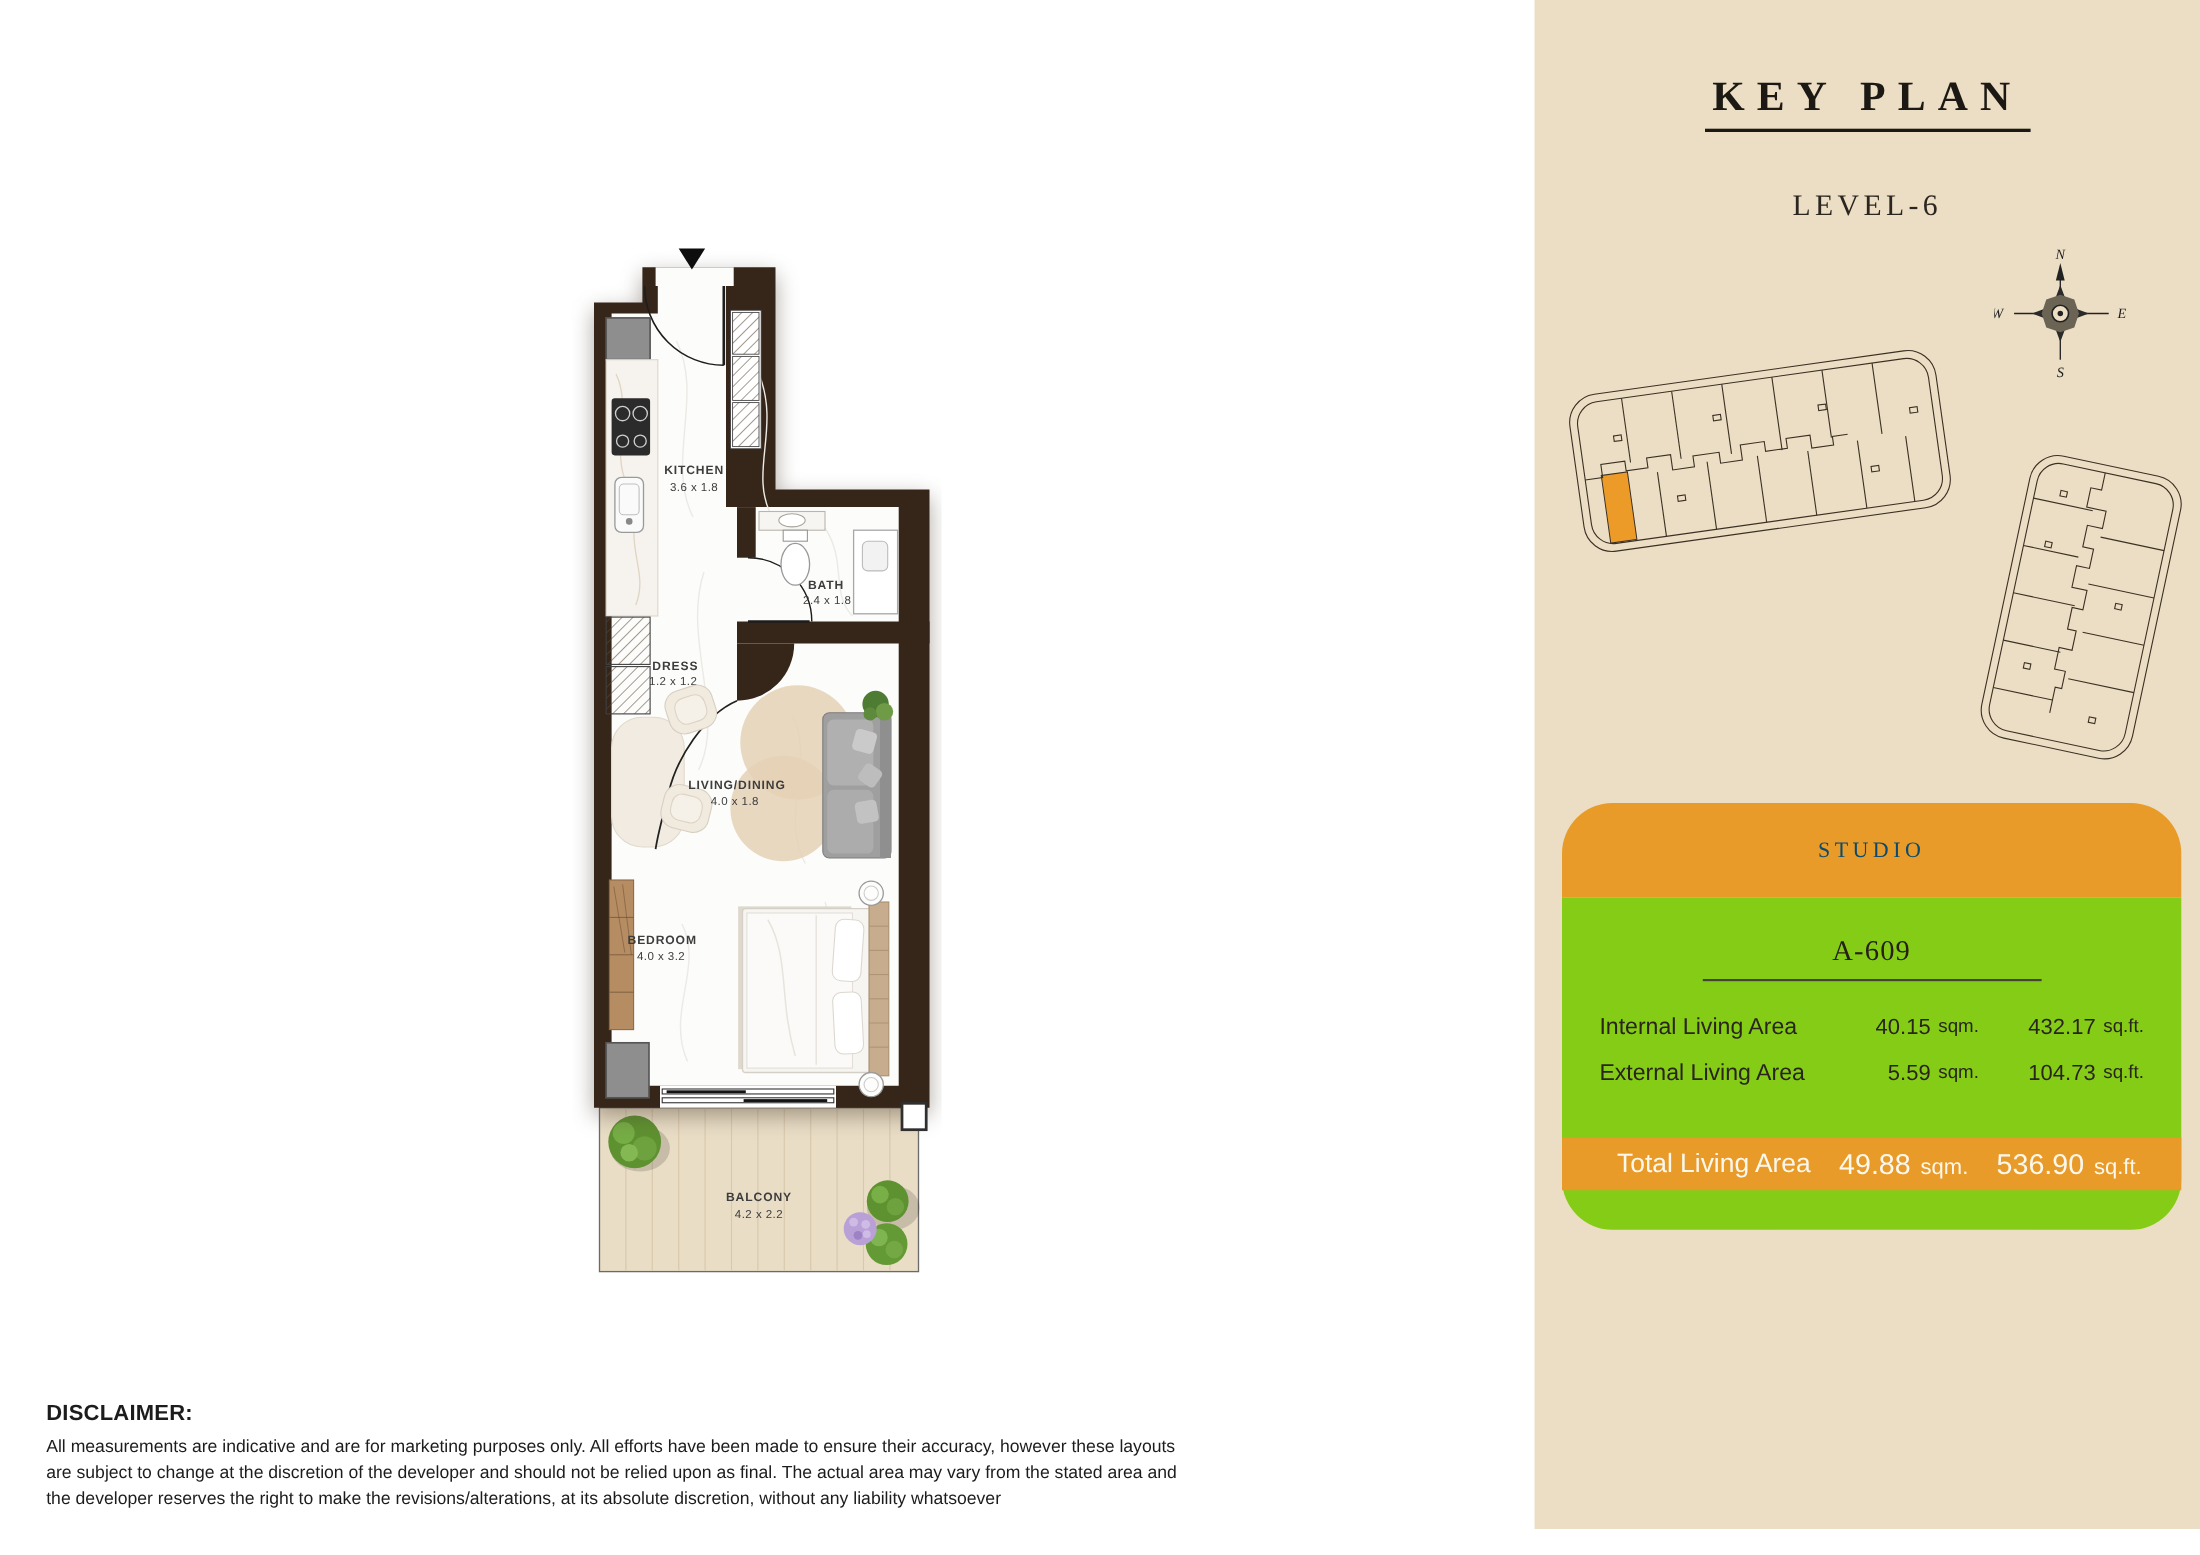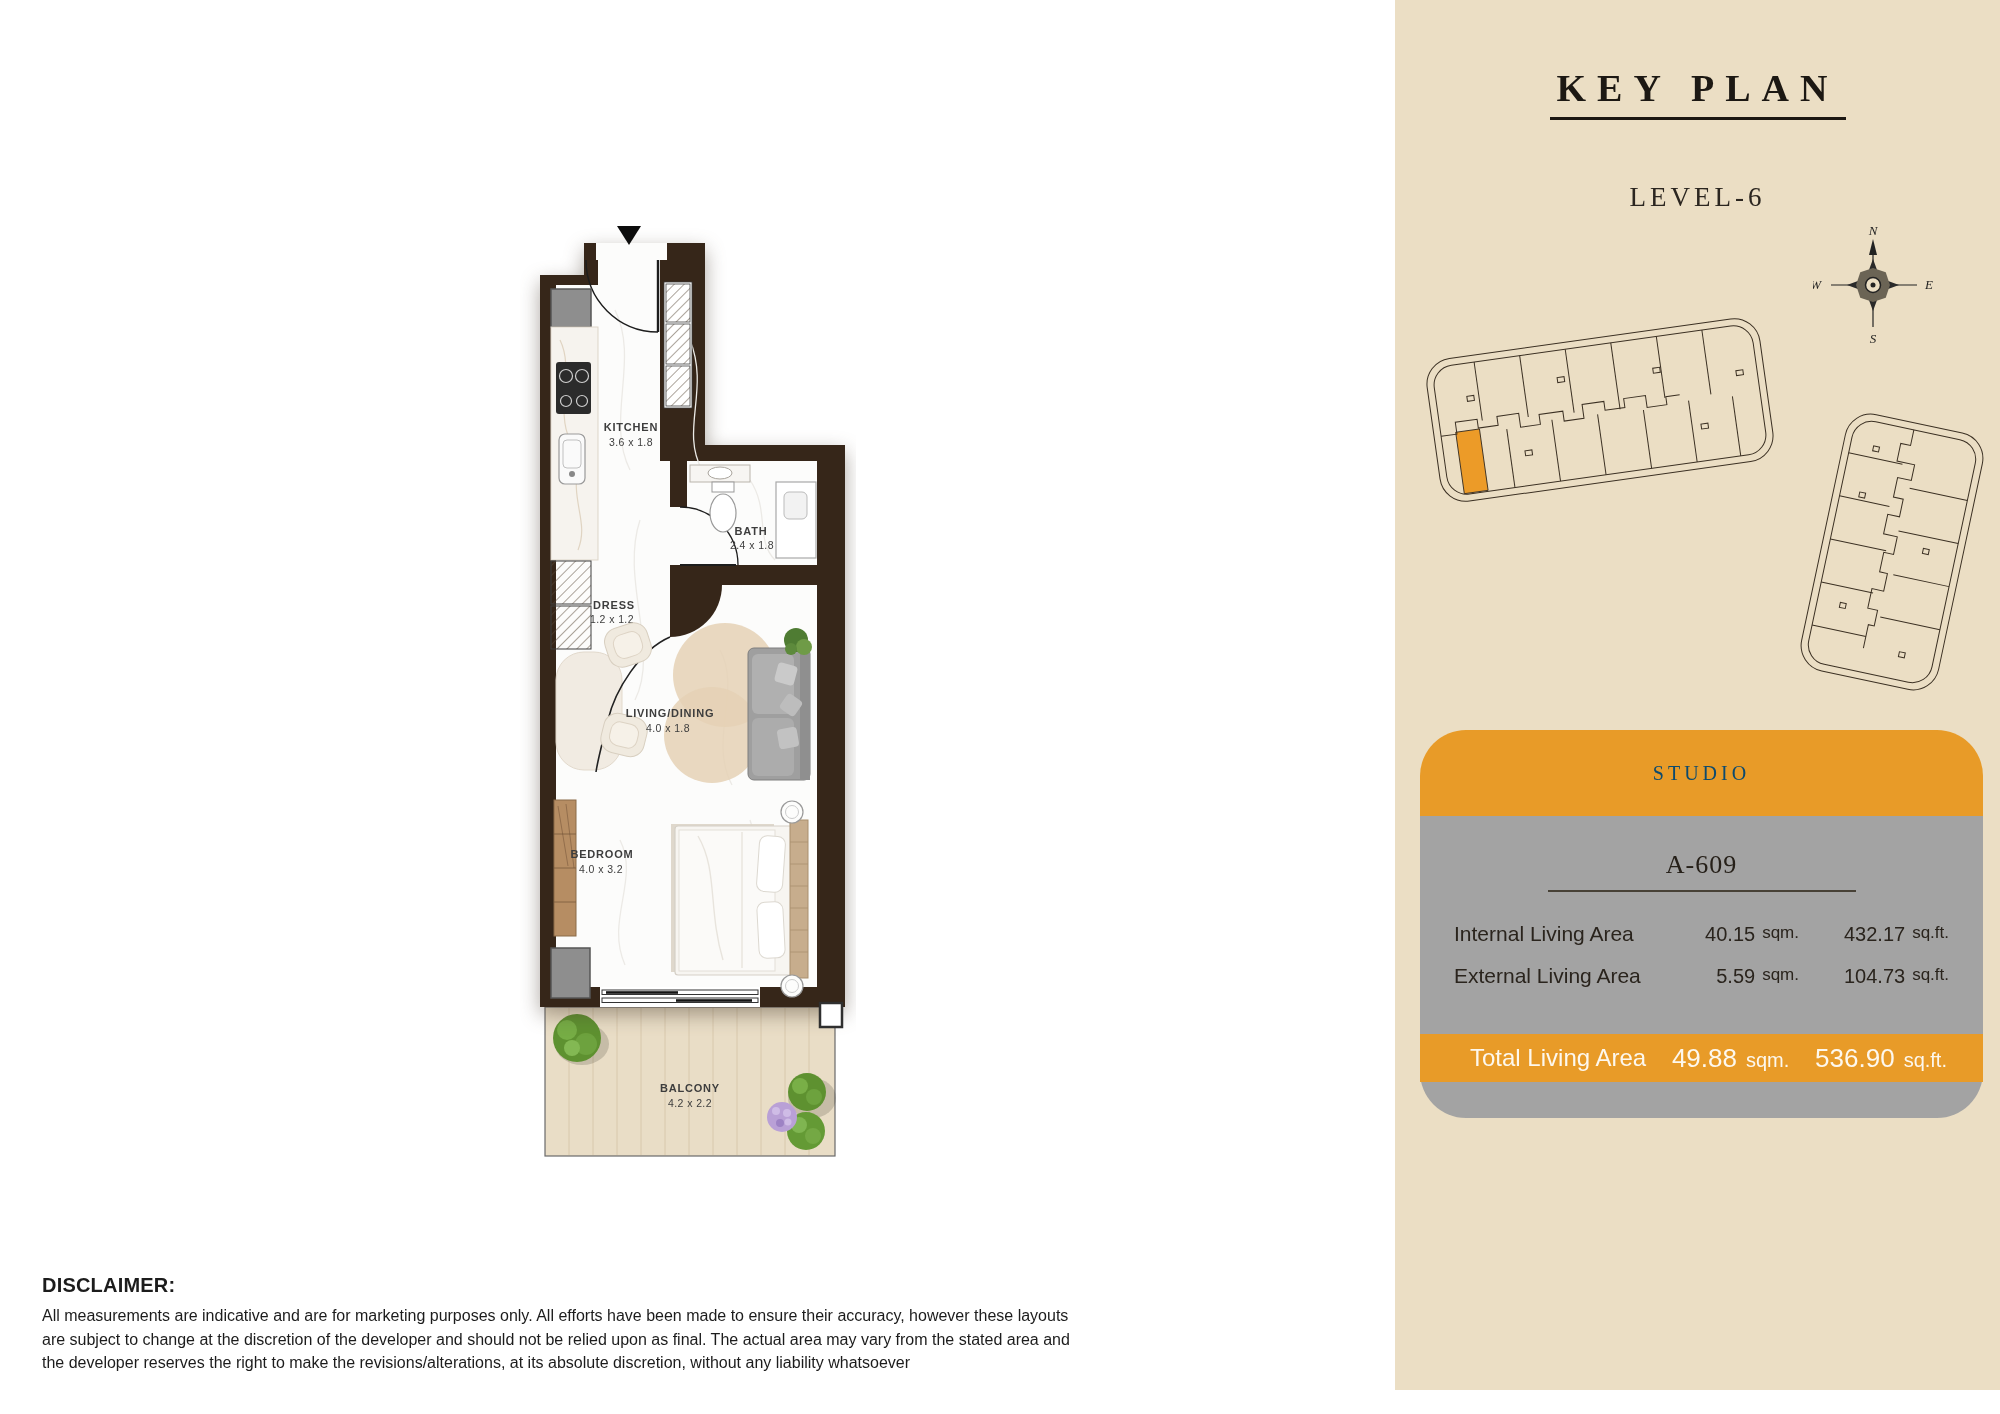--- a/index.html
+++ b/index.html
@@ -5,31 +5,31 @@
   html,body{margin:0;padding:0;background:#ffffff;}
   .page{position:relative;width:2000px;height:1414px;background:#ffffff;overflow:hidden;
         font-family:"Liberation Sans",sans-serif;color:#24201a;}
 
   
   .side-panel{position:absolute;left:1395px;top:0;width:605px;height:1390px;background:#ebdec4;}
   .kp-title-wrap{position:absolute;left:0;top:66px;width:100%;text-align:center;}
   .kp-title{font-family:"Liberation Serif",serif;font-size:38px;font-weight:700;
             letter-spacing:11px;color:#1c1813;white-space:nowrap;}
   .kp-underline{width:296px;height:3px;background:#1c1813;margin:7px auto 0;}
-  .kp-level{position:absolute;left:0;top:182px;width:100%;text-align:center;
+  .kp-level{position:absolute;left:0;top:171px;width:100%;text-align:center;
             font-family:"Liberation Serif",serif;font-size:27px;letter-spacing:4px;color:#2b2620;}
   svg text{font-family:"Liberation Sans",sans-serif;}
   .compass-label{font-family:"Liberation Serif",serif;font-style:italic;font-size:13px;fill:#1e1e1e;}
 
   
   .unit-card{position:absolute;left:1420px;top:730px;width:563px;}
   .card-header{height:86px;background:#e89b28;border-radius:46px 46px 0 0;
                display:flex;align-items:center;justify-content:center;}
   .card-type{font-family:"Liberation Serif",serif;font-size:20px;letter-spacing:4px;color:#0c4a6e;}
-  .card-body{background:#a3a3a3;border-radius:0 0 46px 46px;padding-bottom:36px;}
+  .card-body{background:#84cc16;border-radius:0 0 46px 46px;padding-bottom:36px;}
   .unit-number{padding-top:34px;text-align:center;font-family:"Liberation Serif",serif;
                font-size:26px;letter-spacing:1px;color:#262019;}
   .unit-underline{width:308px;height:2px;background:#474136;margin:10px auto 0;}
   .area-rows{margin-top:30px;}
   .area-row{display:flex;align-items:baseline;padding-left:34px;height:42px;}
   .area-label{width:230px;font-size:21px;color:#2a241d;}
   .vg{display:flex;justify-content:flex-end;align-items:flex-start;gap:7px;}
   .vg-sqm{width:115px;}
   .vg-sqft{width:150px;}
   .area-value{font-size:20px;color:#2a241d;}

